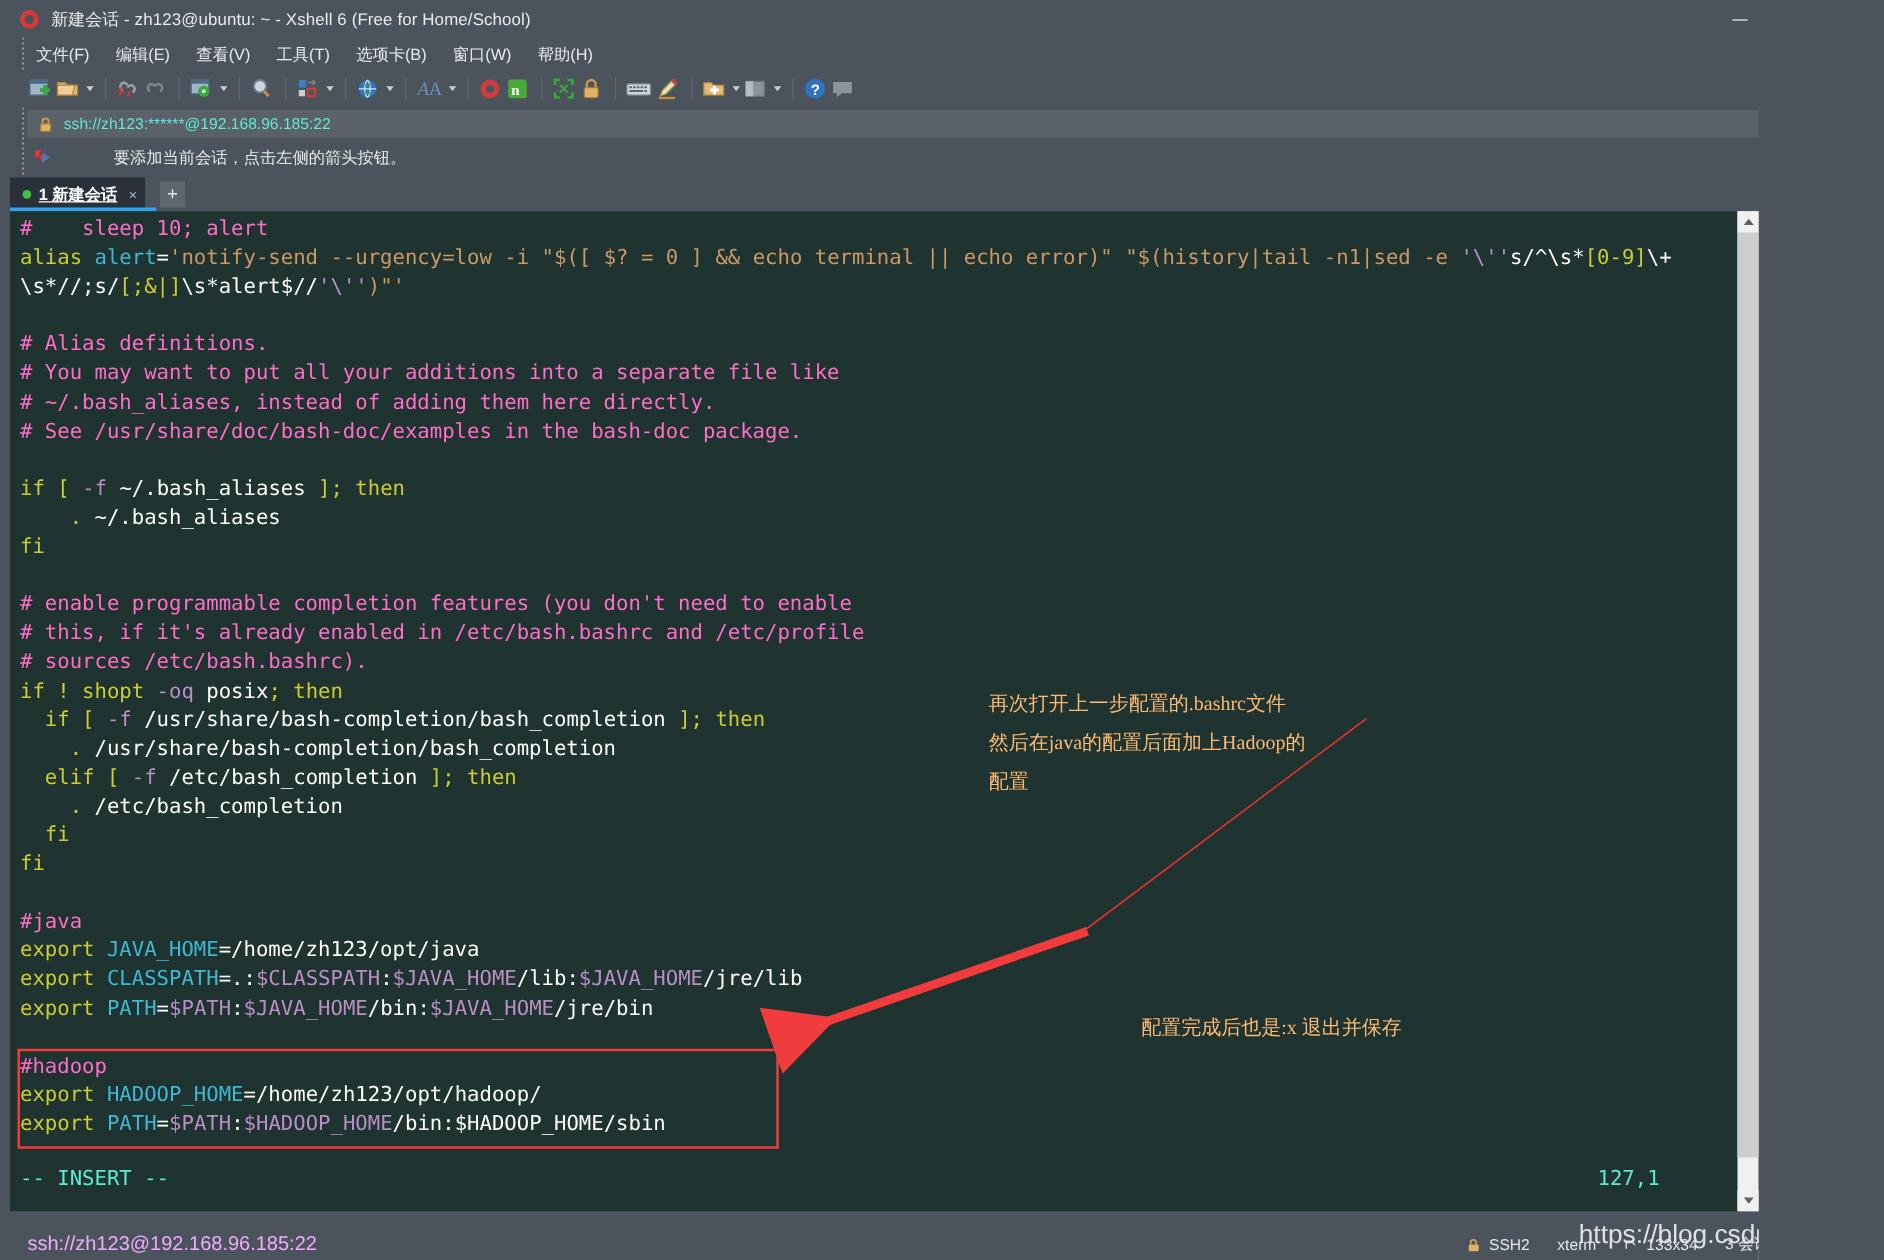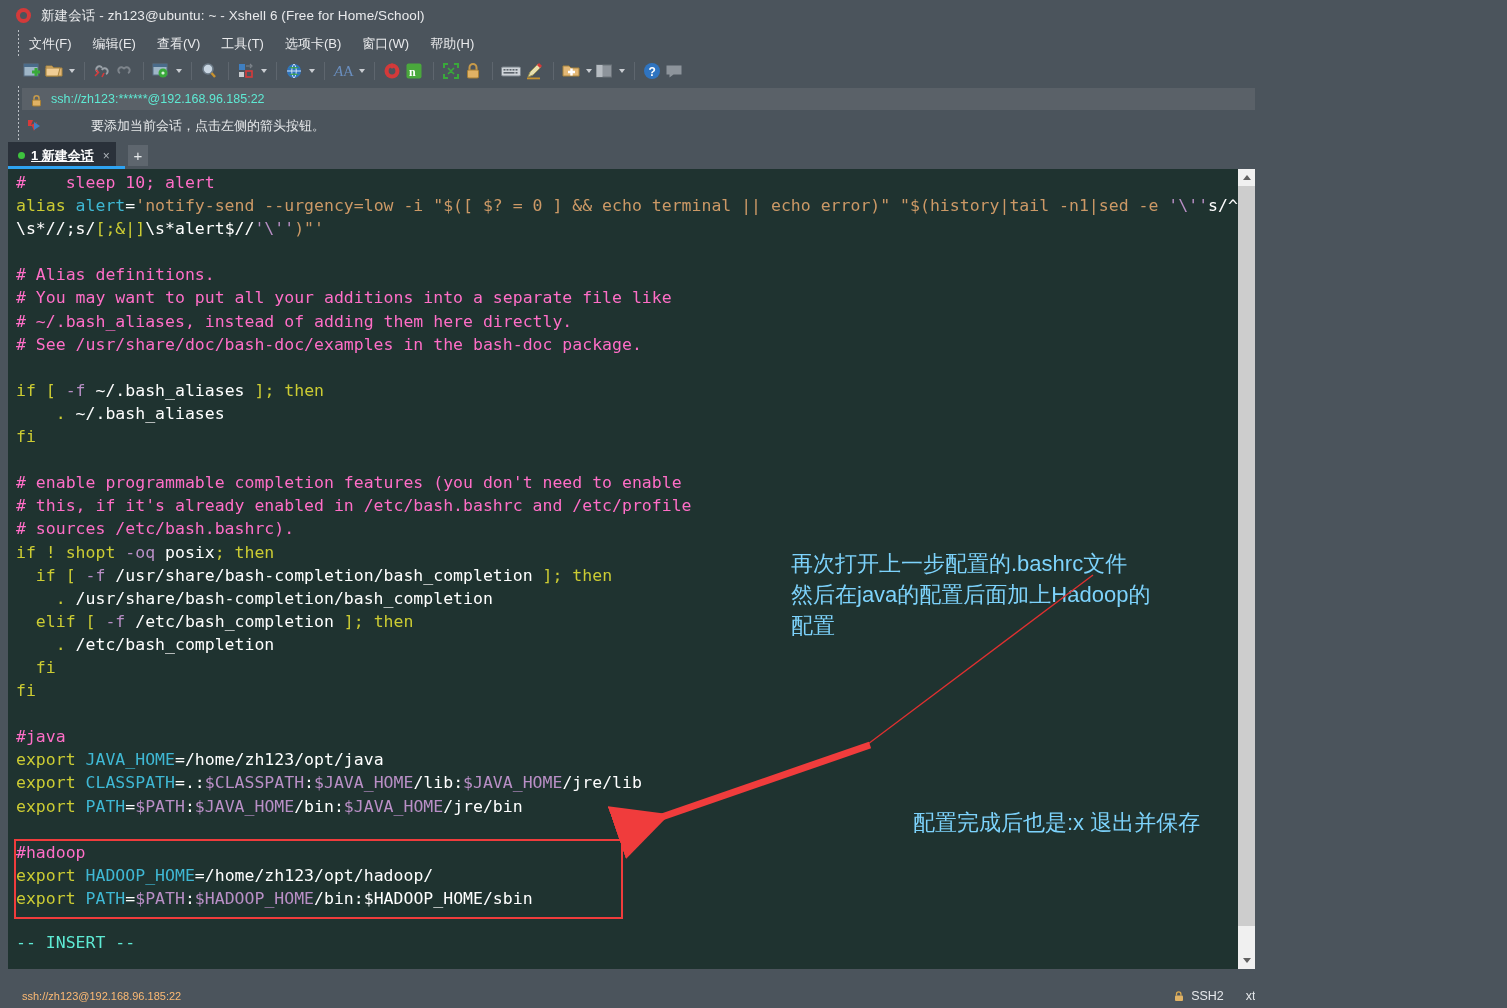--- a/index.html
+++ b/index.html
@@ -2,21 +2,21 @@
 <html><head>
 <meta charset="utf-8">
 <style>
   html,body{margin:0;padding:0;}
   body{
     width:1507px;height:1008px;overflow:hidden;
     background:#4b545c;
     font-family:"Liberation Sans","DejaVu Sans",sans-serif;
     -webkit-font-smoothing:antialiased;
   }
-  #app{position:relative;width:1255px;height:1008px;overflow:hidden;background:#4b545c;}
+  #app{position:relative;width:1407px;height:1008px;overflow:hidden;background:#4b545c;}
 
   
   .titlebar{position:absolute;left:0;top:0;width:1507px;height:31px;background:#4b545c;display:flex;align-items:center;}
   .tb-icon{width:16px;height:16px;margin-left:16px;margin-right:9px;position:relative;flex:none;}
   .spiral{width:15px;height:15px;border-radius:50%;background:#d33a3a;position:relative;}
   .spiral:after{content:"";position:absolute;left:4px;top:4px;width:7px;height:7px;border-radius:50%;background:#4b545c;}
   .spiral:before{content:"";position:absolute;left:6px;top:1px;width:3px;height:5px;background:#d33a3a;border-radius:2px;}
   .tb-title{color:#e9eaec;font-size:13.5px;letter-spacing:.1px;white-space:nowrap;}
   .wbtns{position:absolute;right:0;top:0;height:31px;display:flex;}
   .wbtn{width:46px;height:31px;display:flex;align-items:center;justify-content:center;color:#d6d9dc;font-size:13px;}
@@ -79,27 +79,27 @@
 
   
   .tscroll{position:absolute;right:0;top:169px;width:17px;height:800px;background:#f0f0f0;}
   .tscroll .up,.tscroll .dn{width:17px;height:17px;display:flex;align-items:center;justify-content:center;background:#f0f0f0;}
   .tscroll .thumb{position:absolute;left:0;top:17px;width:17px;height:740px;background:#cdcdcd;}
   .chev{width:0;height:0;}
   .chev-u{border-left:4px solid transparent;border-right:4px solid transparent;border-bottom:5px solid #606060;}
   .chev-d{border-left:4px solid transparent;border-right:4px solid transparent;border-top:5px solid #606060;}
 
   
-  .anno{position:absolute;color:#7dd3fc;font-family:Liberation Sans, sans-serif;font-size:22px;line-height:31px;white-space:pre;}
+  .anno{position:absolute;color:#fdba74;font-family:Liberation Serif, serif;font-size:16px;line-height:31px;white-space:pre;}
   .redbox{position:absolute;border:2.5px solid #f03c3c;box-sizing:border-box;}
   .arrowsvg{position:absolute;left:600px;top:560px;width:500px;height:300px;}
 
   
   .statusbar{position:absolute;left:0;bottom:0;width:1507px;height:25px;background:#4b545c;display:flex;align-items:center;}
-  .sb-left{color:#fdba74;font-size:11px;margin-left:22px;}
+  .sb-left{color:#f0abfc;font-size:16px;margin-left:22px;}
   .sb-right{position:absolute;right:8px;display:flex;align-items:center;gap:22px;color:#e4e7ea;font-size:12.5px;}
   .sb-item{display:flex;align-items:center;gap:6px;white-space:nowrap;}
   .grip{width:11px;height:11px;position:relative;}
   .grip i{position:absolute;width:2px;height:2px;background:#aeb4ba;}
 
   
   .taskstrip{position:absolute;left:0;bottom:0;width:1507px;height:25px;overflow:hidden;z-index:0;}
   .tk{position:absolute;bottom:0;width:30px;height:24px;}
 
   .watermark{position:absolute;color:rgba(235,238,241,.92);font-size:21px;font-family:"Liberation Sans",sans-serif;white-space:nowrap;}

